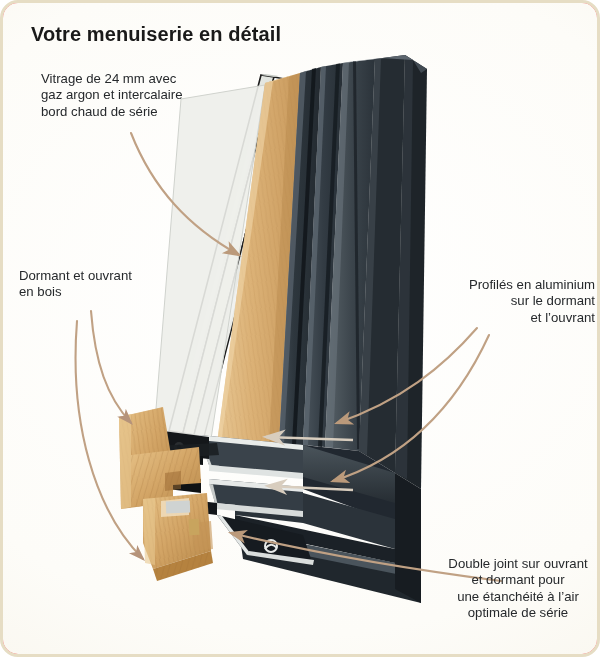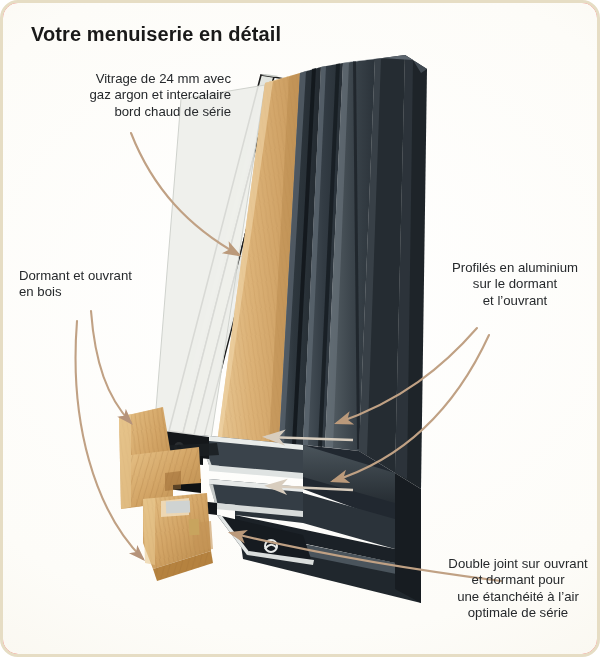--- a/index.html
+++ b/index.html
@@ -34,23 +34,23 @@
     white-space:nowrap;
   }
   .anno{
     position:absolute;
     font-size:13.2px;
     line-height:1.24;
     color:#26292c;
     white-space:pre-line;
     font-weight:500;
   }
-  #anno-glass{left:38px;top:68px;text-align:right;width:190px;}
+  #anno-glass{left:38px;top:68px;text-align:left;width:190px;}
   #anno-wood{left:16px;top:265px;text-align:left;width:170px;}
-  #anno-alu{left:432px;top:257px;text-align:center;width:160px;}
+  #anno-alu{left:432px;top:274px;text-align:right;width:160px;}
   #anno-joint{left:420px;top:553px;text-align:center;width:190px;}
 
   #art{position:absolute;left:0;top:0;width:600px;height:657px;}
   svg{display:block;}
 </style>
 </head>
 <body>
 
 <div id="page">
   <div id="paper"></div>

